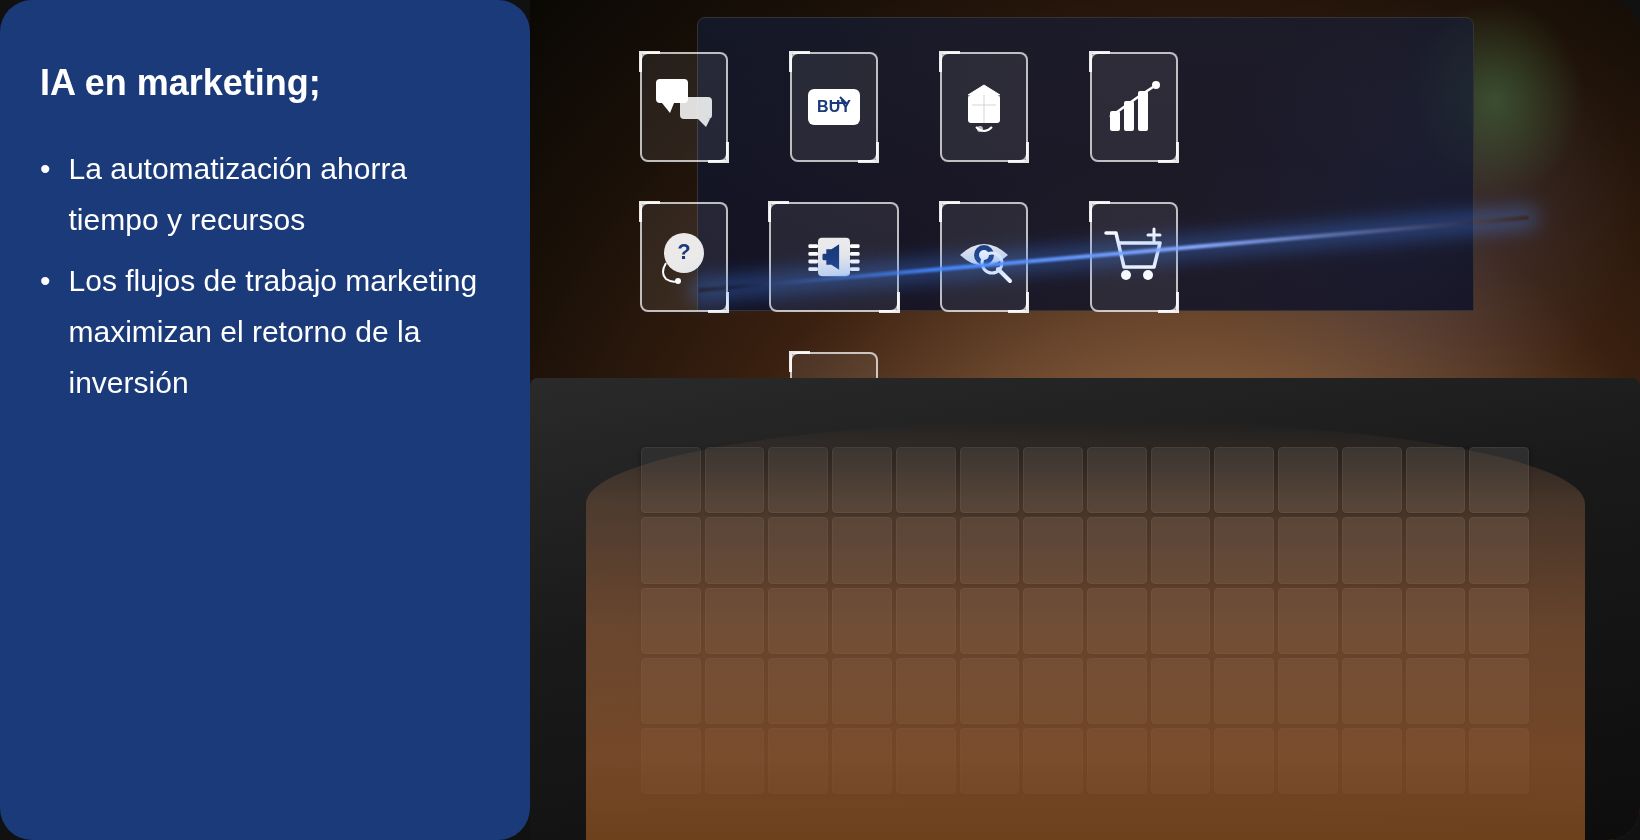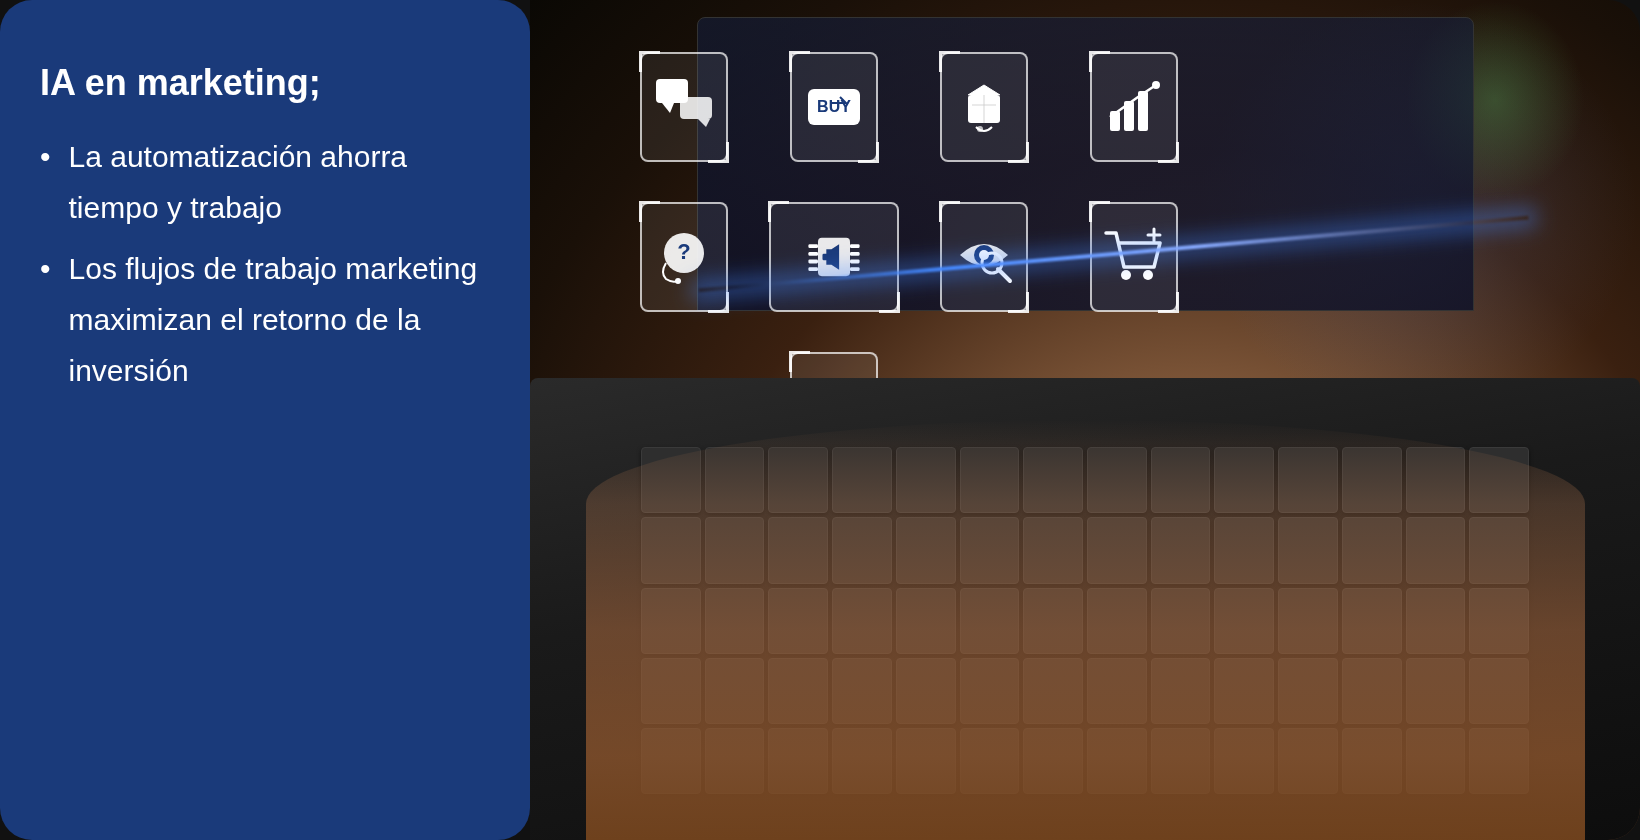--- a/index.html
+++ b/index.html
@@ -38,21 +38,21 @@
       flex-direction: column;
       justify-content: flex-start;
       gap: 0;
       z-index: 2;
     }
 
     .panel-title {
       color: #ffffff;
       font-size: 36px;
       font-weight: 600;
-      margin-bottom: 24px;
+      margin-bottom: 36px;
       line-height: 1.3;
     }
 
     .bullet-list {
       list-style: none;
       display: flex;
       flex-direction: column;
       gap: 0;
     }
 
@@ -247,21 +247,21 @@
 </head>
 <body>
 
 <div class="container">
 
   <div class="left-panel">
     <h1 class="panel-title">IA en marketing;</h1>
     <ul class="bullet-list">
       <li class="bullet-item">
         <span class="bullet-dot">•</span>
-        <span class="bullet-text">La automatización ahorra tiempo y trabajo</span>
+        <span class="bullet-text">La automatización ahorra tiempo y recursos</span>
       </li>
       <li class="bullet-item">
         <span class="bullet-dot">•</span>
         <span class="bullet-text">Los flujos de trabajo marketing maximizan el retorno de la inversión</span>
       </li>
     </ul>
   </div>
 
   <div class="right-panel">
     <div class="laptop-bg">

